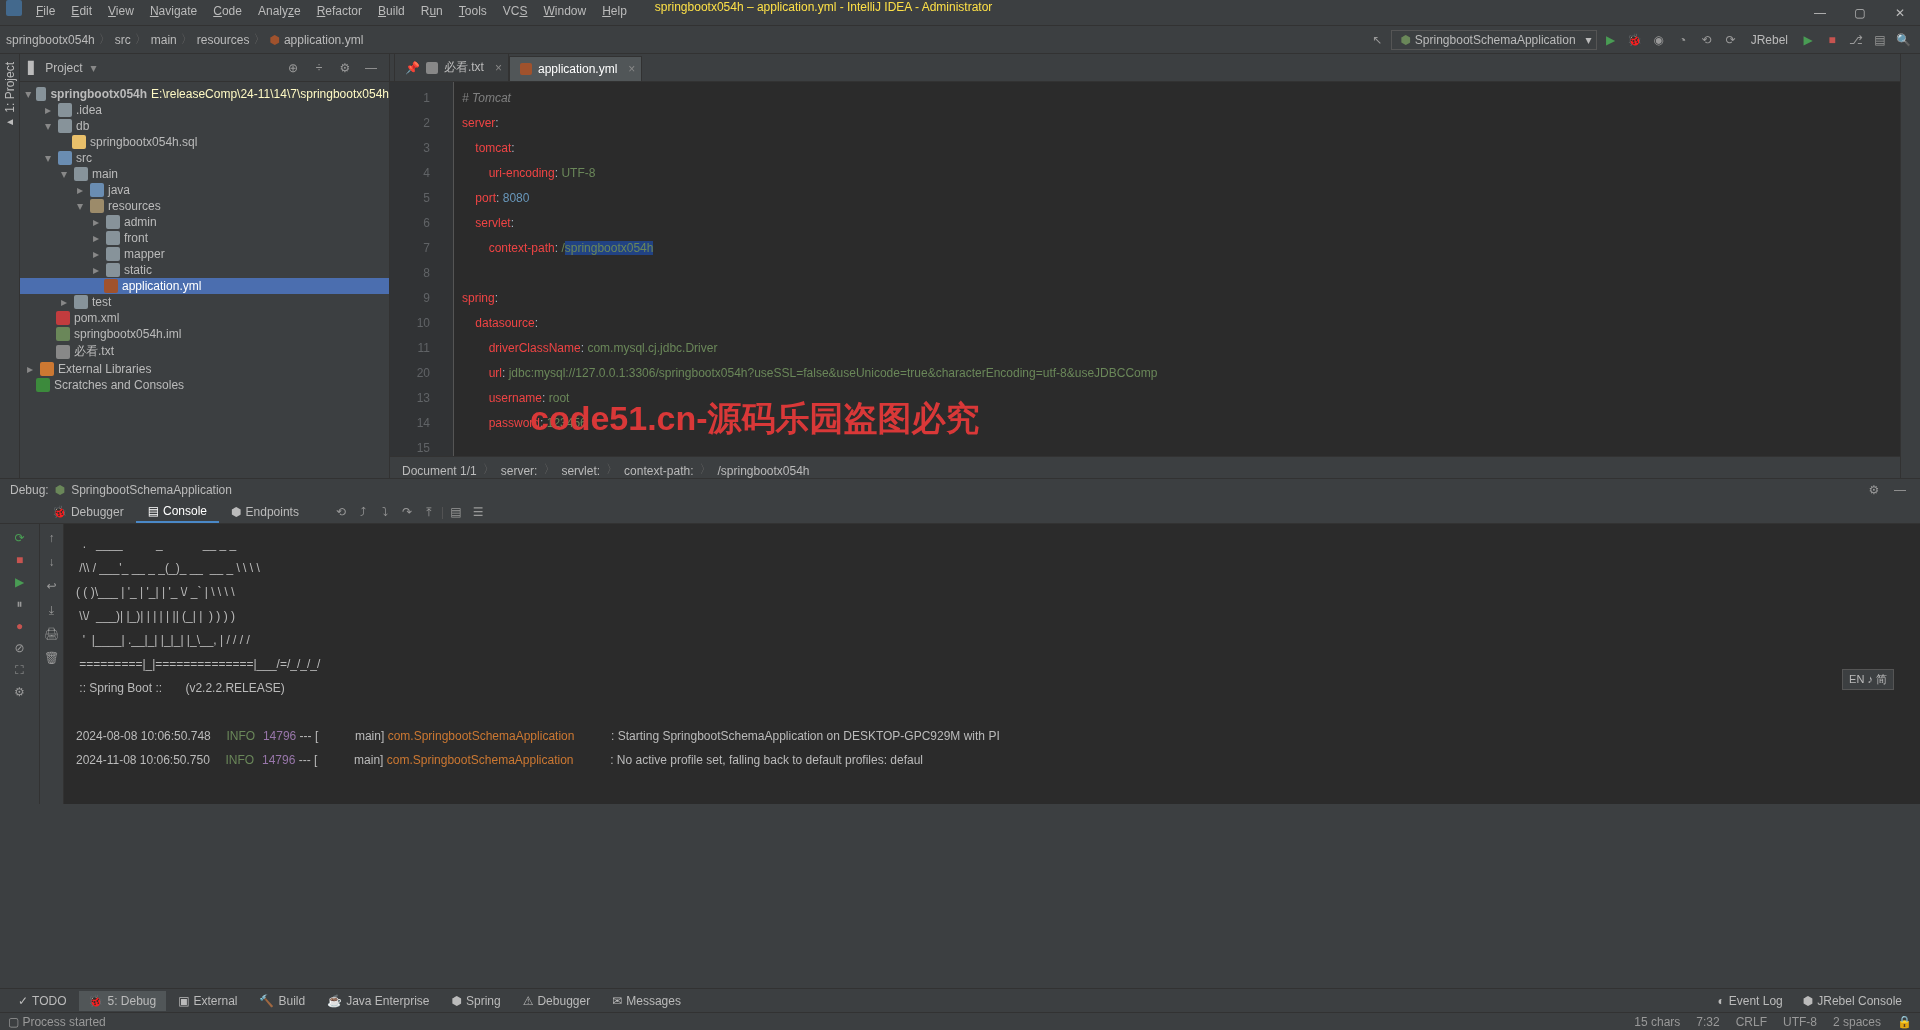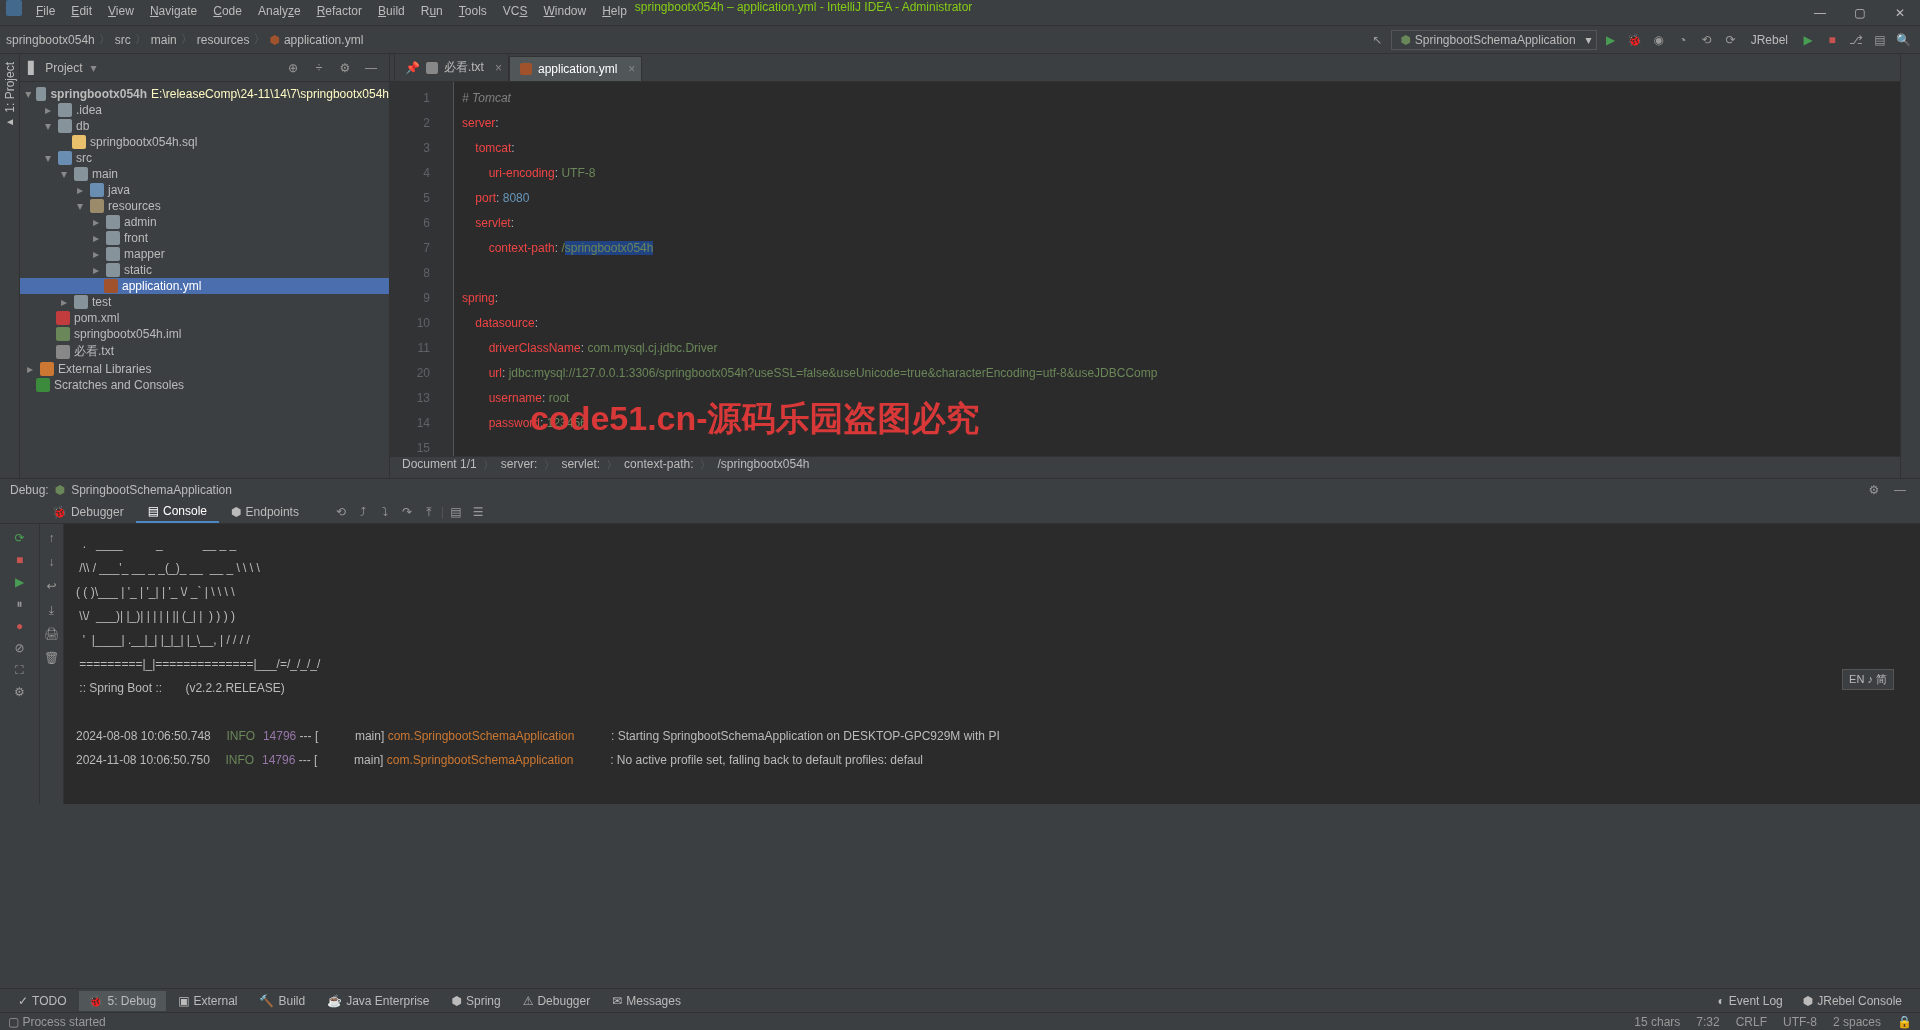--- a/index.html
+++ b/index.html
@@ -1,21 +1,21 @@
 <!DOCTYPE html>
 <html><head>
 <meta charset="utf-8">
 <style>
 *{margin:0;padding:0;box-sizing:border-box;font-family:'Segoe UI',Arial,sans-serif;font-size:12px;user-select:none}
 body{background:#3c3f41;color:#bbb;overflow:hidden;width:1920px;height:1030px;position:relative}
 .titlebar{height:26px;background:#3c3f41;display:flex;border-bottom:1px solid #323232}
 .app-icon{width:16px;height:16px;margin:0 6px;background:#43698d;border-radius:2px}
 .menu-item{padding:4px 8px;color:#bbb;cursor:pointer}
 .menu-item u{text-decoration:underline}
-.title-text{color:#84cc16}
+.title-text{margin-left:20px;color:#fde047}
 .win-controls{margin-left:auto;display:flex}
 .win-btn{width:40px;height:26px;display:flex;align-items:center;justify-content:center;color:#bbb;cursor:pointer}
 .nav-row{height:28px;background:#3c3f41;display:flex;align-items:center;border-bottom:1px solid #323232;padding:0 6px}
 .breadcrumb{display:flex;align-items:center;gap:4px;color:#bbb}
 .bc-sep{color:#666}
 .toolbar-right{margin-left:auto;display:flex;align-items:center;gap:4px}
 .run-config{background:#3c3f41;border:1px solid #555;padding:2px 20px 2px 8px;display:flex;align-items:center;gap:4px;position:relative}
 .run-config::after{content:'▾';position:absolute;right:4px;color:#bbb}
 .tb-icon{width:20px;height:20px;display:flex;align-items:center;justify-content:center;cursor:pointer;color:#999}
 .play{color:#499c54}
@@ -43,21 +43,21 @@
 .ed-tab .close{position:absolute;right:6px;color:#888}
 .editor-body{flex:1;display:flex;font-family:'JetBrains Mono','Consolas',monospace;font-size:14px;overflow:hidden;position:relative}
 .gutter{width:50px;background:#313335;color:#606366;text-align:right;padding:4px 10px 0 0;line-height:25px}
 .fold-gutter{width:14px;background:#313335;border-right:1px solid #555}
 .code{flex:1;padding:4px 0 0 8px;line-height:25px;color:#a9b7c6;white-space:pre;position:relative}
 .comment{color:#808080;font-style:italic}
 .key{color:#ef4444}
 .string{color:#6a8759}
 .value{color:#6897bb}
 .sel{background:#214283}
-.breadcrumb-bar{height:22px;background:#3c3f41;border-top:1px solid #323232;display:flex;align-items:flex-start;padding:0 12px;gap:6px;color:#bbb;font-size:11px}
+.breadcrumb-bar{height:22px;background:#3c3f41;border-top:1px solid #323232;display:flex;align-items:flex-end;padding:0 12px;gap:6px;color:#bbb;font-size:11px}
 .debug-header{height:22px;background:#3c3f41;border-top:1px solid #323232;display:flex;align-items:center;padding:0 10px;gap:6px}
 .debug-tabs{height:24px;background:#3c3f41;display:flex;border-bottom:1px solid #323232;padding-left:40px}
 .dbg-tab{padding:4px 12px;color:#bbb;display:flex;align-items:center;gap:4px;cursor:pointer}
 .dbg-tab.active{border-bottom:2px solid #4a88c7;color:#fff}
 .console-area{display:flex;height:280px;background:#2b2b2b}
 .console-toolbar{width:40px;background:#3c3f41;border-right:1px solid #323232;display:flex;flex-direction:column;padding:4px 0;gap:2px}
 .console-toolbar2{width:24px;background:#3c3f41;border-right:1px solid #323232;display:flex;flex-direction:column;padding:4px 0;gap:4px}
 .ct-btn{width:20px;height:20px;margin:0 auto;display:flex;align-items:center;justify-content:center;color:#999;cursor:pointer}
 .console-output{flex:1;font-family:'JetBrains Mono','Consolas',monospace;font-size:13px;padding:8px 12px;color:#bbb;white-space:pre;overflow:hidden;line-height:24px}
 .log-info{color:#6a8759}

